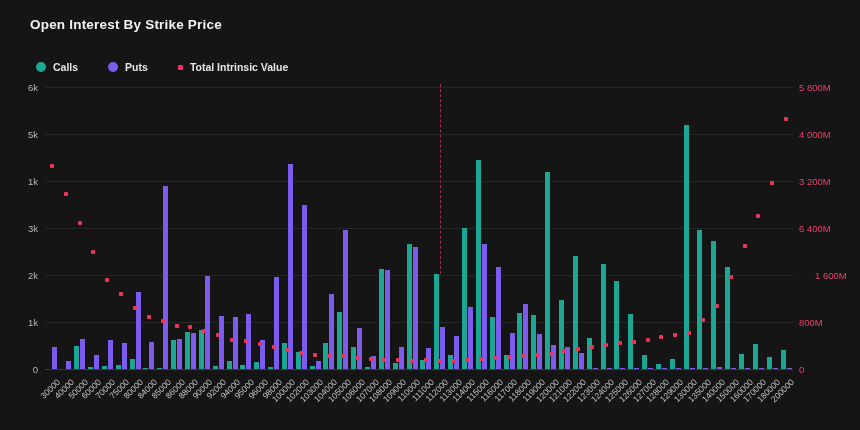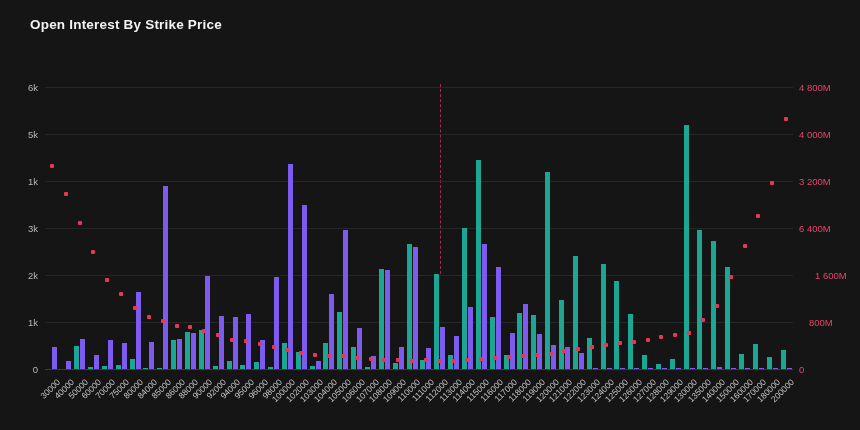--- a/index.html
+++ b/index.html
@@ -23,20 +23,34 @@
   .xaxis{position:absolute;left:0;top:0;width:100%;height:100%;}
   .maxpain-line{position:absolute;width:0;border-left:1px dashed #a82a4c;}
   .maxpain-label{position:absolute;font-size:11px;font-weight:bold;color:#ee3960;white-space:nowrap;}
 </style>
 </head>
 <body>
 
 <div class="chart">
   <div class="title">Open Interest By Strike Price</div>
 
+  <div class="legend">
+    <div class="legend-item">
+      <span class="marker-circle" id="mk-calls" style="background: rgb(28, 167, 149);"></span>
+      <span class="legend-label">Calls</span>
+    </div>
+    <div class="legend-item">
+      <span class="marker-circle" id="mk-puts" style="background: rgb(126, 91, 239);"></span>
+      <span class="legend-label">Puts</span>
+    </div>
+    <div class="legend-item">
+      <span class="marker-square" id="mk-tiv" style="background: rgb(237, 51, 87);"></span>
+      <span class="legend-label">Total Intrinsic Value</span>
+    </div>
+  </div>
 
   <div class="plot">
     <div class="maxpain-line" id="mp-line" style="left: 394.778px; top: -3px; height: 190.06px;"></div>
   <div class="gridline" style="top: 0px;"></div>
       <div class="gridline" style="top: 47px;"></div>
       <div class="gridline" style="top: 94px;"></div>
       <div class="gridline" style="top: 141px;"></div>
       <div class="gridline" style="top: 188px;"></div>
       <div class="gridline" style="top: 235px;"></div>
       <div class="gridline axisline" style="top: 282px;"></div>
@@ -204,26 +218,26 @@
   <div class="yaxis-left">
       <div class="ytick left" style="top: 87px; color: rgb(184, 184, 184);">6k</div>
       <div class="ytick left" style="top: 134px; color: rgb(184, 184, 184);">5k</div>
       <div class="ytick left" style="top: 181px; color: rgb(184, 184, 184);">1k</div>
       <div class="ytick left" style="top: 228px; color: rgb(184, 184, 184);">3k</div>
       <div class="ytick left" style="top: 275px; color: rgb(184, 184, 184);">2k</div>
       <div class="ytick left" style="top: 322px; color: rgb(184, 184, 184);">1k</div>
       <div class="ytick left" style="top: 369px; color: rgb(184, 184, 184);">0</div>
     </div>
   <div class="yaxis-right">
-      <div class="ytick" style="top: 87px; left: 0px; color: rgb(232, 67, 106);">4 800M</div>
+      <div class="ytick" style="top: 87px; left: 0px; color: rgb(232, 67, 106);">5 800M</div>
       <div class="ytick" style="top: 134px; left: 0px; color: rgb(232, 67, 106);">4 000M</div>
       <div class="ytick" style="top: 181px; left: 0px; color: rgb(232, 67, 106);">3 200M</div>
       <div class="ytick" style="top: 228px; left: 0px; color: rgb(232, 67, 106);">6 400M</div>
       <div class="ytick" style="top: 275px; left: 16px; color: rgb(232, 67, 106);">1 600M</div>
-      <div class="ytick" style="top: 322px; left: 10px; color: rgb(232, 67, 106);">800M</div>
+      <div class="ytick" style="top: 322px; left: 0px; color: rgb(232, 67, 106);">800M</div>
       <div class="ytick" style="top: 369px; left: 0px; color: rgb(232, 67, 106);">0</div>
     </div>
   <div class="xaxis">
       <div class="xtick" style="left: 54.9259px; top: 377px;">30000</div>
       <div class="xtick" style="left: 68.7778px; top: 377px;">40000</div>
       <div class="xtick" style="left: 82.6296px; top: 377px;">50000</div>
       <div class="xtick" style="left: 96.4815px; top: 377px;">60000</div>
       <div class="xtick" style="left: 110.333px; top: 377px;">70000</div>
       <div class="xtick" style="left: 124.185px; top: 377px;">75000</div>
       <div class="xtick" style="left: 138.037px; top: 377px;">80000</div>

